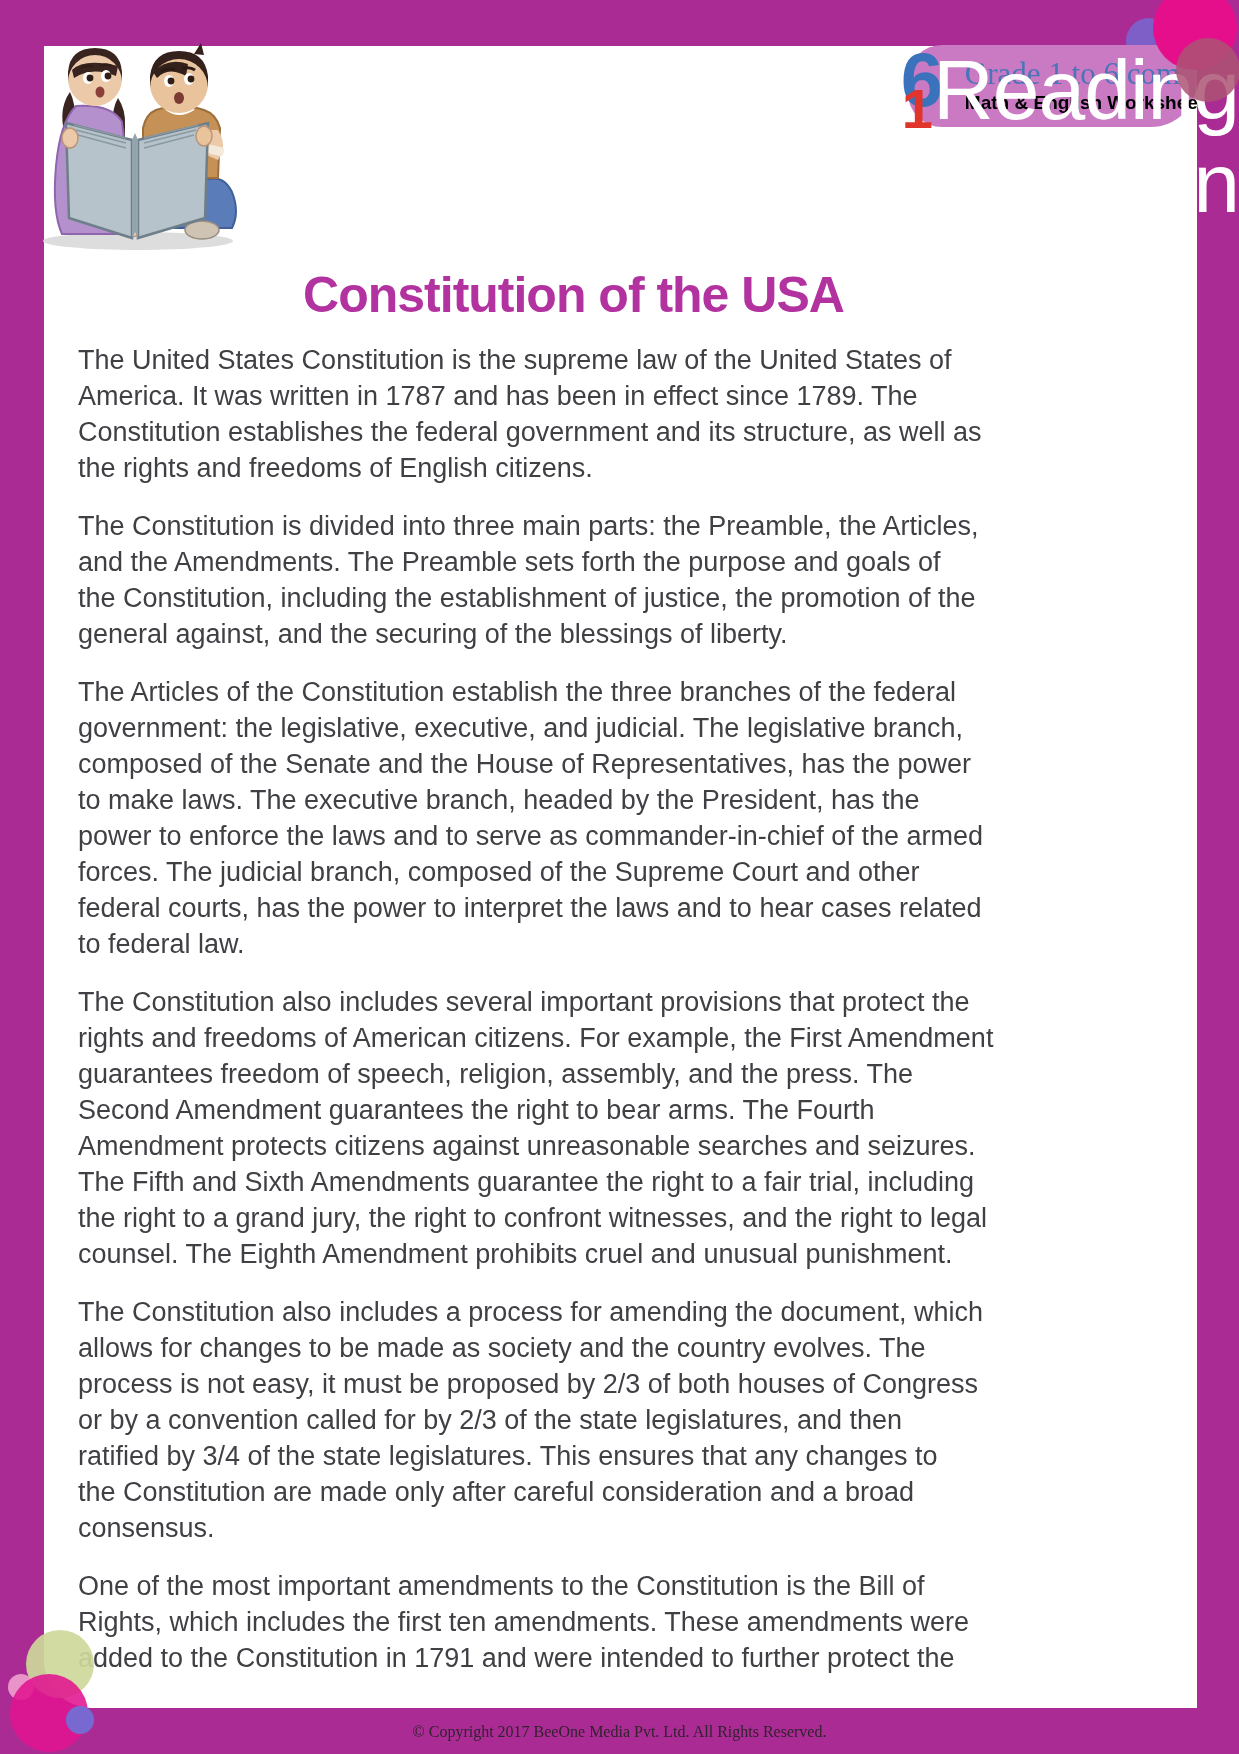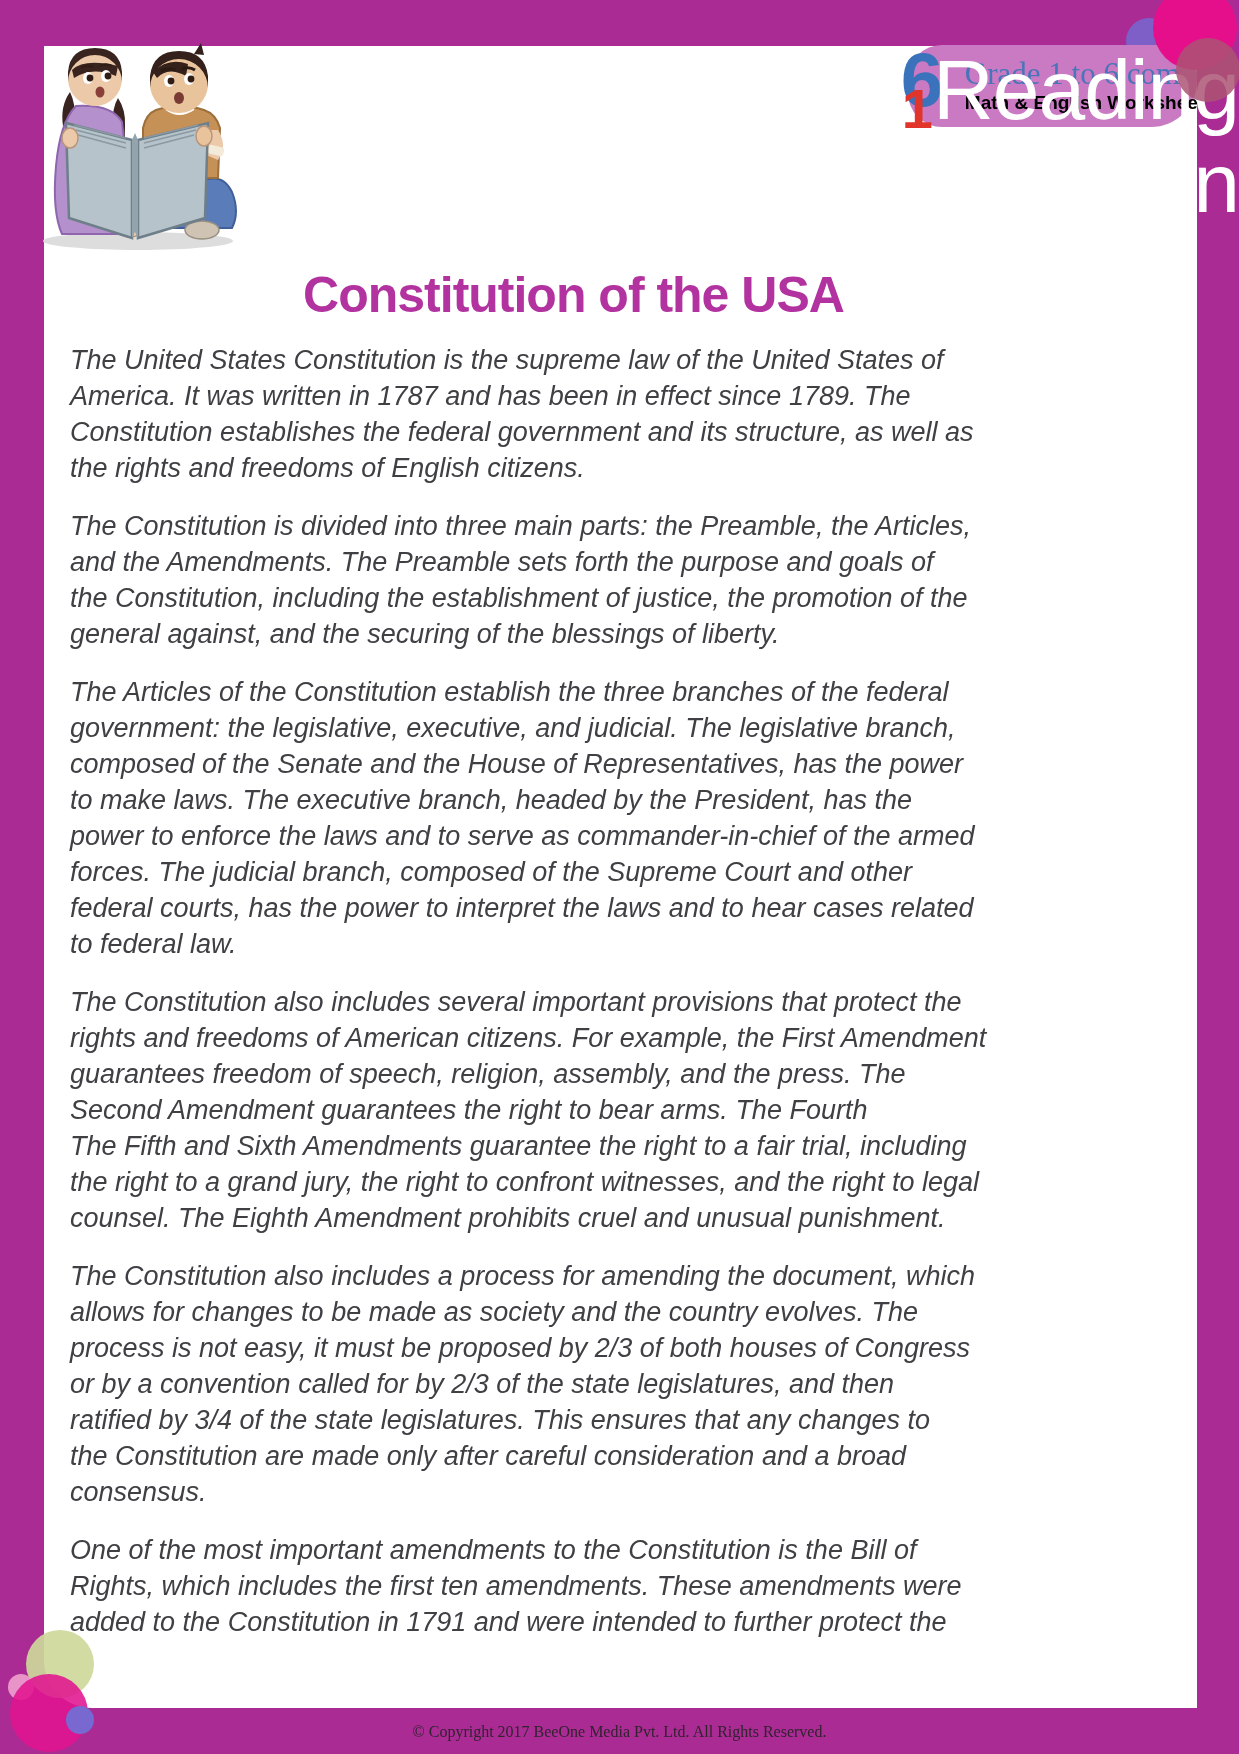--- a/index.html
+++ b/index.html
@@ -53,21 +53,21 @@
   .c-lightpink-bl{left:8px;top:1674px;width:26px;height:26px;background:rgba(240,160,205,.9);z-index:3;}
   .c-bigpink-bl{left:10px;top:1674px;width:78px;height:78px;background:rgba(224,20,144,.88);z-index:4;}
   .c-peri-bl{left:66px;top:1706px;width:28px;height:28px;background:rgba(112,112,214,.92);z-index:5;}
   
   .kids{position:absolute;left:26px;top:26px;width:218px;height:228px;z-index:3;}
   
   .passage{
     position:absolute;left:66px;top:342px;width:1124px;z-index:2;
     color:#3f3f44;font-size:27px;line-height:36px;
   }
-  .para{margin:0 0 22px 4px;font-style:italic;}
+  .para{margin:0 0 22px 12px;}
   .pline{white-space:nowrap;}
   
   .footer{
     position:absolute;left:0;top:1710px;width:1239px;height:44px;z-index:2;
     display:flex;align-items:center;justify-content:center;
     font-family:"Liberation Serif", serif;font-size:16px;color:#31222e;
   }
 </style>
 </head>
 <body>
@@ -173,20 +173,21 @@
       <div class="pline">power to enforce the laws and to serve as commander-in-chief of the armed</div>
       <div class="pline">forces. The judicial branch, composed of the Supreme Court and other</div>
       <div class="pline">federal courts, has the power to interpret the laws and to hear cases related</div>
       <div class="pline">to federal law.</div>
     </div>
     <div class="para">
       <div class="pline">The Constitution also includes several important provisions that protect the</div>
       <div class="pline">rights and freedoms of American citizens. For example, the First Amendment</div>
       <div class="pline">guarantees freedom of speech, religion, assembly, and the press. The</div>
       <div class="pline">Second Amendment guarantees the right to bear arms. The Fourth</div>
+      <div class="pline">Amendment protects citizens against unreasonable searches and seizures.</div>
       <div class="pline">The Fifth and Sixth Amendments guarantee the right to a fair trial, including</div>
       <div class="pline">the right to a grand jury, the right to confront witnesses, and the right to legal</div>
       <div class="pline">counsel. The Eighth Amendment prohibits cruel and unusual punishment.</div>
     </div>
     <div class="para">
       <div class="pline">The Constitution also includes a process for amending the document, which</div>
       <div class="pline">allows for changes to be made as society and the country evolves. The</div>
       <div class="pline">process is not easy, it must be proposed by 2/3 of both houses of Congress</div>
       <div class="pline">or by a convention called for by 2/3 of the state legislatures, and then</div>
       <div class="pline">ratified by 3/4 of the state legislatures. This ensures that any changes to</div>

